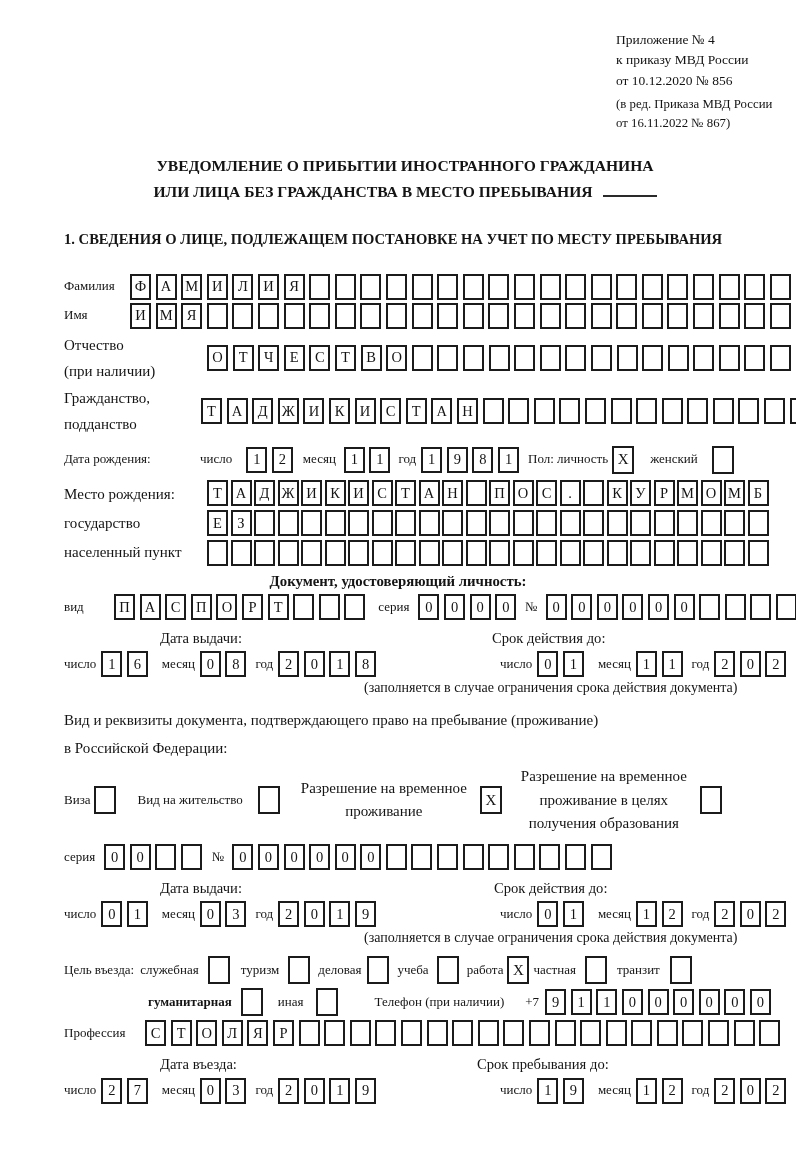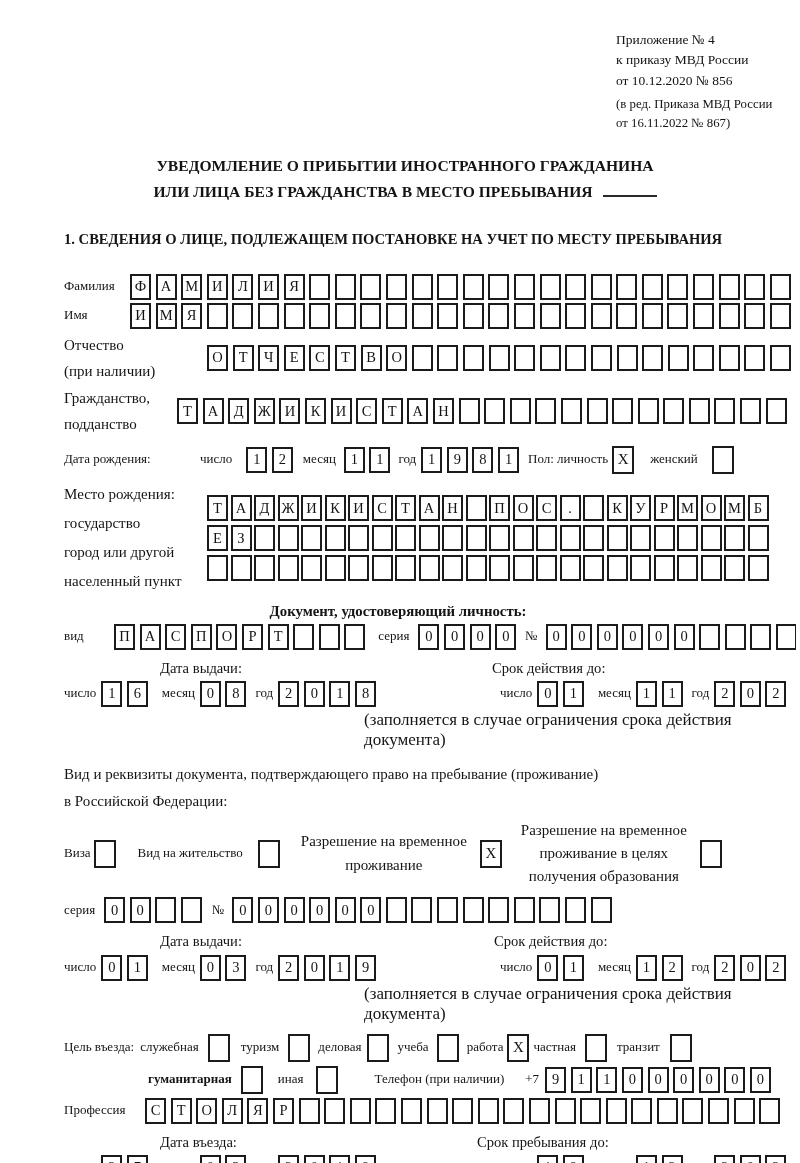--- a/index.html
+++ b/index.html
@@ -32,21 +32,21 @@
     display:inline-flex;align-items:center;justify-content:center;
     font-size:15px;flex-shrink:0;background:#fff;
   }
   .colstack{display:flex;flex-direction:column;gap:4px;}
   .center-col{text-align:center;font-size:15px;line-height:1.55;}
   .doc-heading{font-weight:bold;font-size:14.8px;text-align:center;margin-top:6px;margin-right:60px;}
   .date-heads{display:flex;margin-top:8px;}
   .dg{display:flex;align-items:center;}
   .dg .lbl{margin-right:5px;}
   .dg .cells{margin-right:9px;}
-  .note{font-size:17px;margin-top:3px;}
+  .note{font-size:14px;margin-top:3px;}
   .intro{font-size:15px;margin-top:12px;line-height:1.7;}
 </style>
 </head>
 <body>
 
 <div class="page">
 
   <div class="annex">
     <div>Приложение № 4</div>
     <div>к приказу МВД России</div>
@@ -155,21 +155,21 @@
         <span class="cell"></span>
         <span class="cell"></span>
         <span class="cell"></span>
         <span class="cell"></span>
         <span class="cell"></span>
         <span class="cell"></span>
         <span class="cell"></span>
       </span>
   </div>
 
-  <div class="row start" style="margin-top:1px;">
+  <div class="row start" style="margin-top:1px;gap:24px;">
     <span style="width:113px;flex-shrink:0;">
       <span class="lbl2" style="display:block;">Гражданство,</span>
       <span class="lbl2" style="display:block;">подданство</span>
     </span>
     <span class="cells">
         <span class="cell">Т</span>
         <span class="cell">А</span>
         <span class="cell">Д</span>
         <span class="cell">Ж</span>
         <span class="cell">И</span>
@@ -217,21 +217,20 @@
     <span class="lbl" style="margin-left:9px;">Пол: личность</span>
     <span class="checkbox" style="margin-left:4px;">X</span>
     <span class="lbl" style="margin-left:16px;">женский</span>
     <span class="checkbox" style="margin-left:14px;"></span>
   </div>
 
   <div class="row start" style="margin-top:6px;">
     <span style="width:143px;flex-shrink:0;">
       <span class="lbl2" style="display:block;line-height:1.95;">Место рождения:</span>
       <span class="lbl2" style="display:block;line-height:1.95;">государство</span>
-      <span class="lbl2" style="display:block;line-height:1.95;">город или другой</span>
       <span class="lbl2" style="display:block;line-height:1.95;">населенный пункт</span>
     </span>
     <span class="colstack">
       <span class="cells tight">
           <span class="cell">Т</span>
           <span class="cell">А</span>
           <span class="cell">Д</span>
           <span class="cell">Ж</span>
           <span class="cell">И</span>
           <span class="cell">К</span>

